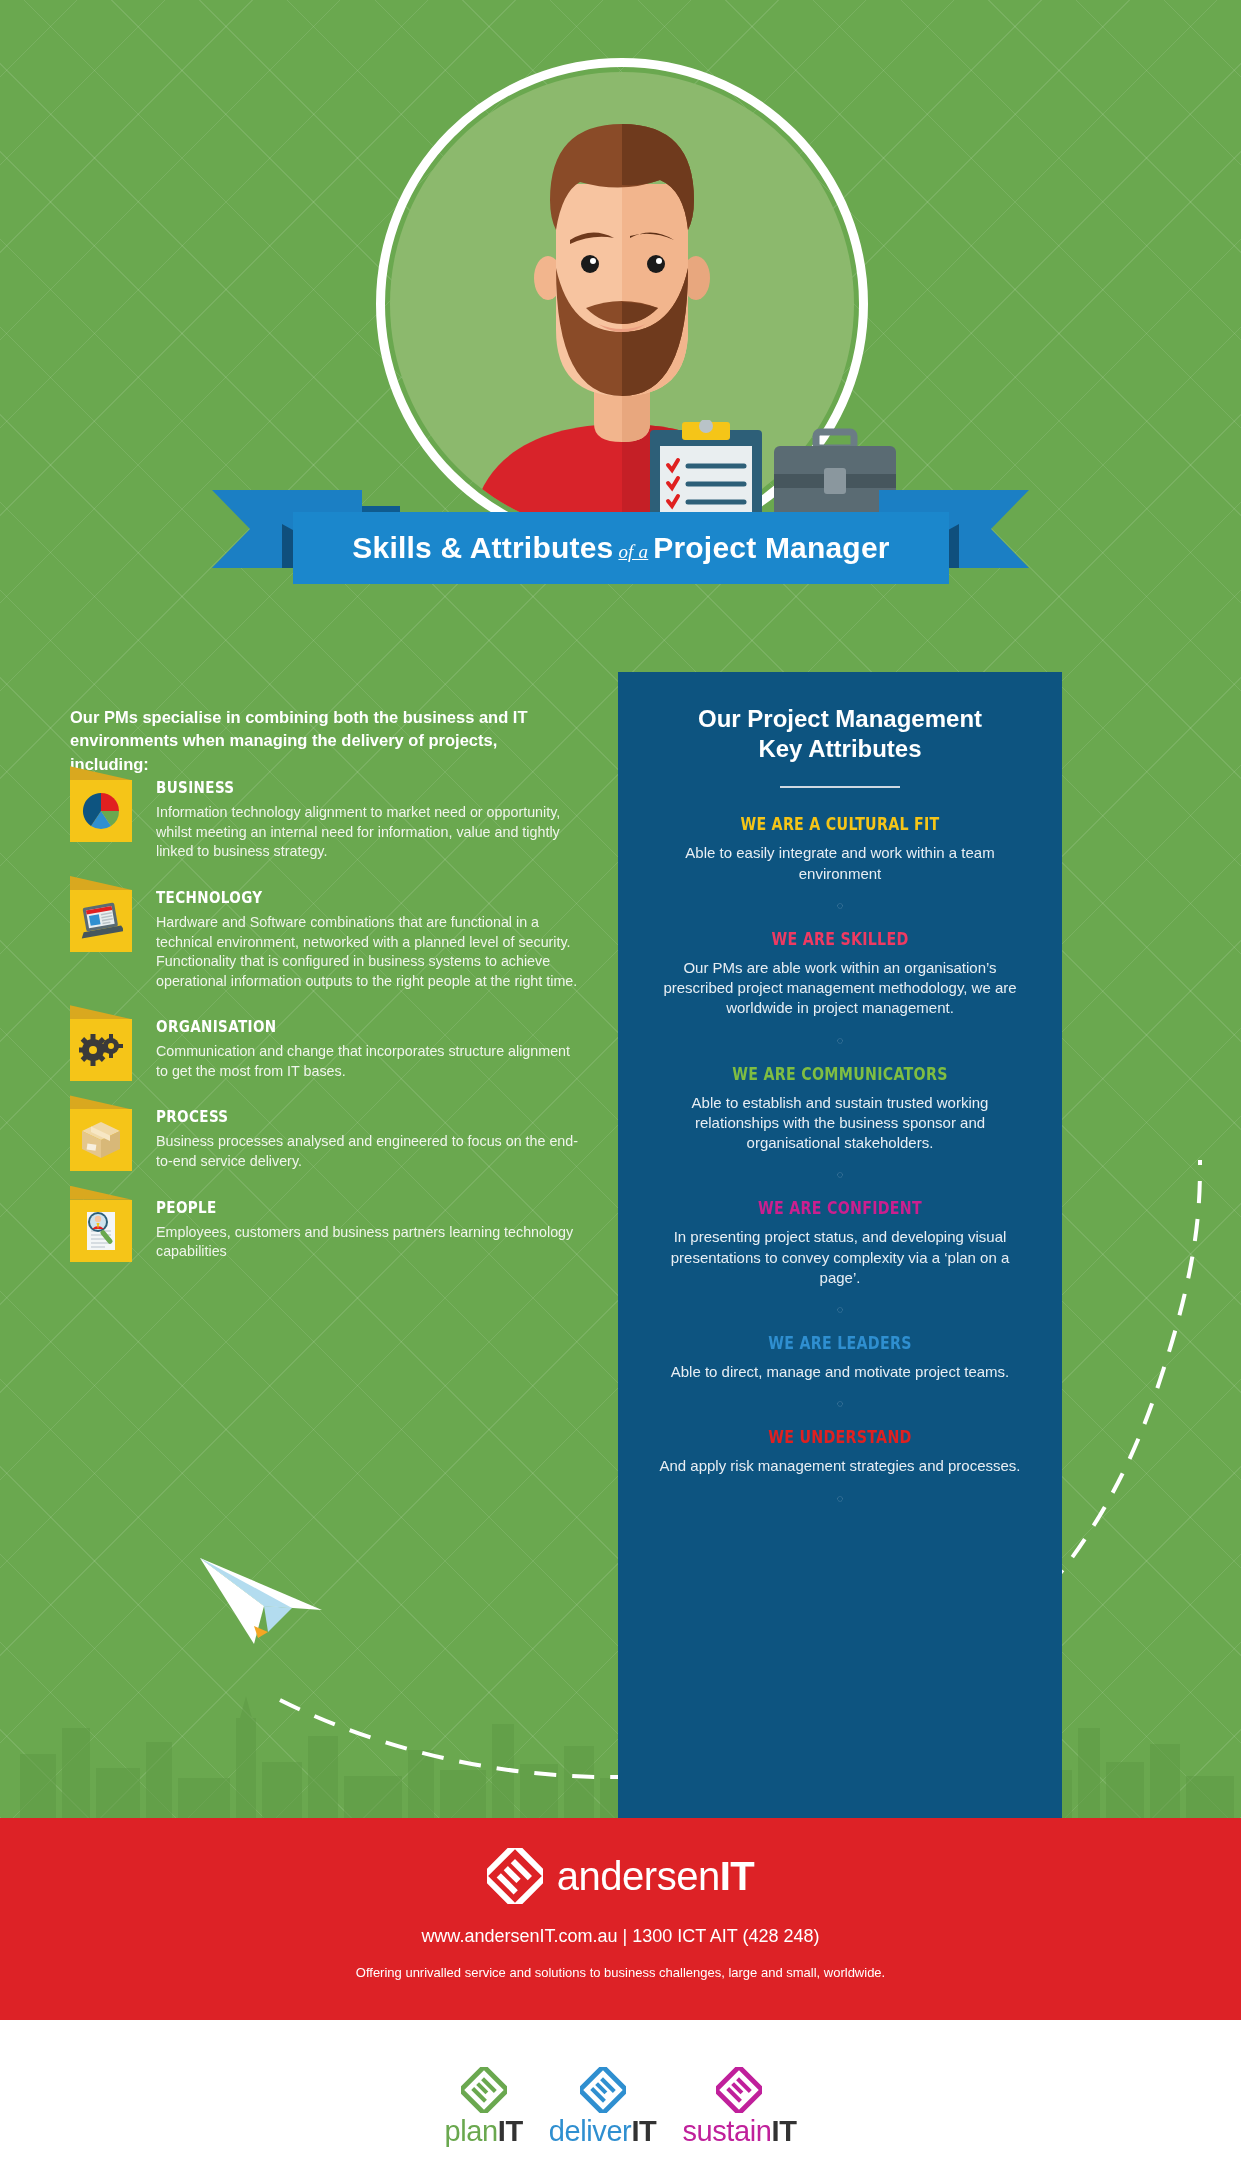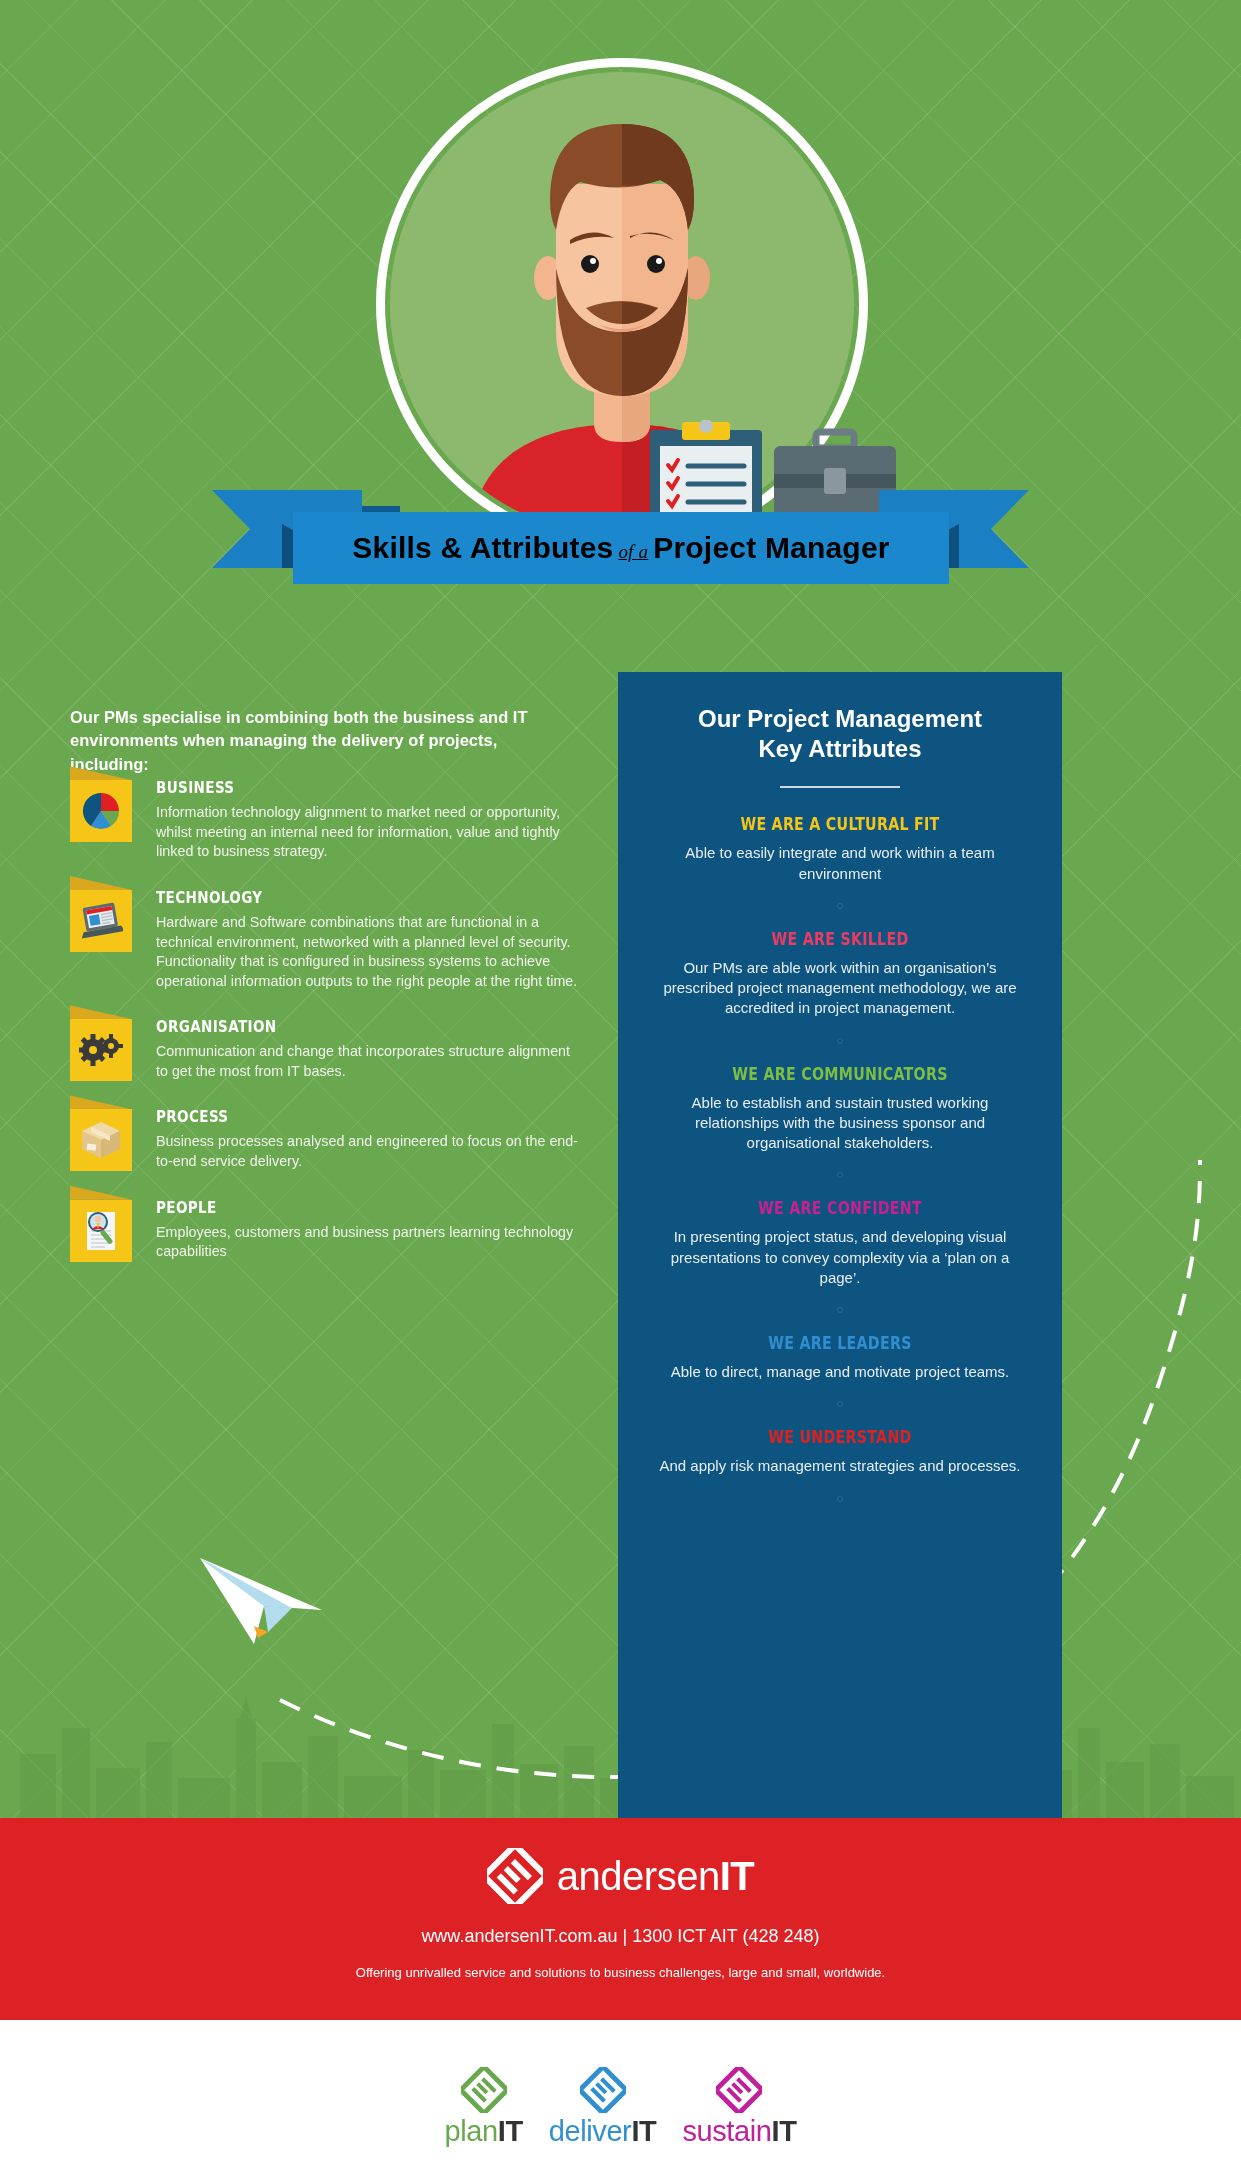--- a/index.html
+++ b/index.html
@@ -73,21 +73,21 @@
   }
   .ribbon-fold-l { left: 282px; clip-path: polygon(0 0, 100% 100%, 0 100%); }
   .ribbon-fold-r { left: 879px; clip-path: polygon(100% 0, 100% 100%, 0 100%); }
   .ribbon-main {
     position: absolute; left: 293px; top: 512px;
     width: 656px; height: 72px;
     background: #1b87cc;
     display: flex; align-items: center; justify-content: center;
   }
   .ribbon-title {
-    color: #000000; font-size: 30px; font-weight: bold; letter-spacing: .2px;
+    color: #ffffff; font-size: 30px; font-weight: bold; letter-spacing: .2px;
     white-space: nowrap;
   }
   .ribbon-of {
     font-family: "Liberation Serif", serif;
     font-style: italic; font-weight: normal;
     font-size: 19px; padding: 0 5px;
     text-decoration: underline;
   }
 
   
@@ -468,21 +468,21 @@
     <div class="panel-rule"></div>
 
     <div class="attr">
       <div class="attr-title" style="color:#f5c518">WE ARE A CULTURAL FIT</div>
       <div class="attr-text">Able to easily integrate and work within a team environment</div>
     </div>
     <div class="attr-sep">◌</div>
 
     <div class="attr">
       <div class="attr-title" style="color:#ee3a62">WE ARE SKILLED</div>
-      <div class="attr-text">Our PMs are able work within an organisation’s prescribed project management methodology, we are accredited in project management.</div>
+      <div class="attr-text">Our PMs are able work within an organisation’s prescribed project management methodology, we are worldwide in project management.</div>
     </div>
     <div class="attr-sep">◌</div>
 
     <div class="attr">
       <div class="attr-title" style="color:#7fbe42">WE ARE COMMUNICATORS</div>
       <div class="attr-text">Able to establish and sustain trusted working relationships with the business sponsor and organisational stakeholders.</div>
     </div>
     <div class="attr-sep">◌</div>
 
     <div class="attr">

